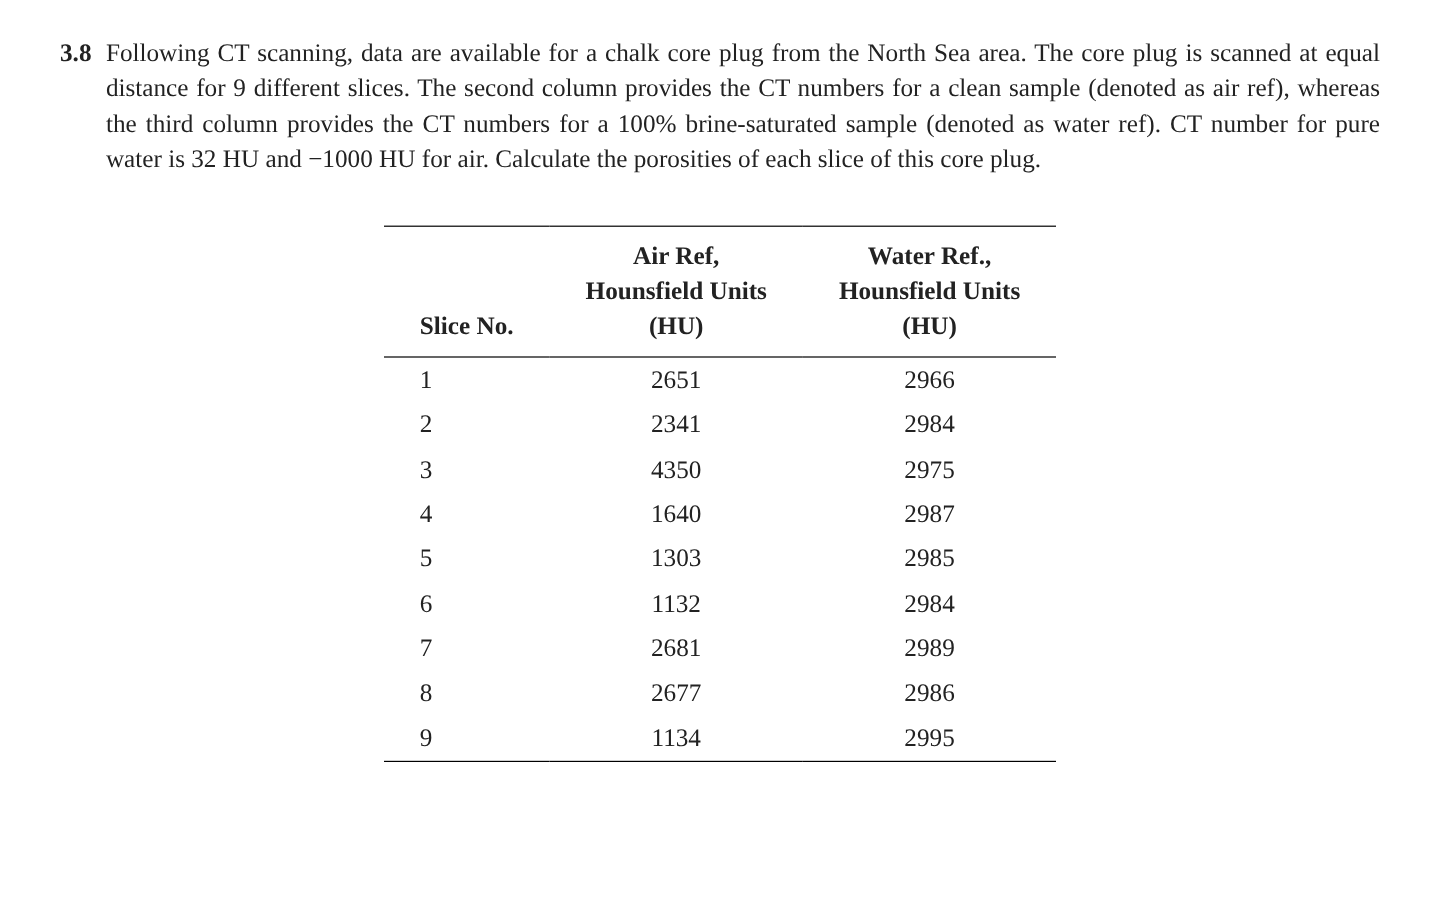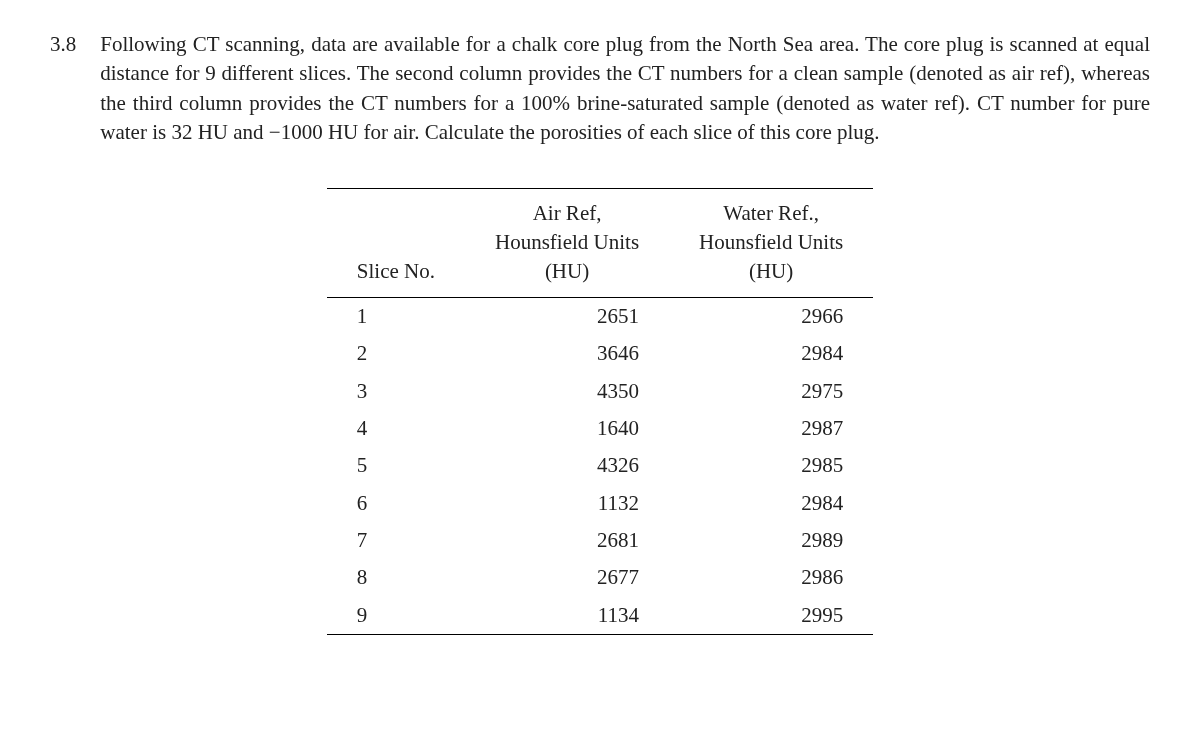--- a/index.html
+++ b/index.html
@@ -10,22 +10,22 @@
       margin: 0;
       padding: 30px 50px;
       line-height: 1.4;
     }
     .problem {
       display: flex;
       align-items: flex-start;
       margin-bottom: 40px;
     }
     .problem-number {
-      font-weight: normal;
-      margin-right: 24px;
+      font-weight: bold;
+      margin-right: 12px;
       flex-shrink: 0;
     }
     .problem-text {
       flex: 1;
       text-align: justify;
     }
     .table-wrapper {
       display: flex;
       justify-content: center;
     }
@@ -34,31 +34,31 @@
       font-size: 21px;
     }
     thead tr {
       border-top: 1.5px solid #000;
       border-bottom: 1.5px solid #000;
     }
     tbody tr:last-child td {
       border-bottom: 1.5px solid #000;
     }
     th {
-      font-weight: normal;
+      font-weight: bold;
       padding: 10px 30px;
       text-align: center;
       vertical-align: bottom;
     }
     th:first-child {
       text-align: left;
     }
     td {
       padding: 4px 30px;
-      text-align: right;
+      text-align: center;
     }
     td:first-child {
       text-align: left;
     }
   </style>
 </head>
 <body>
 
 <div class="problem">
   <span class="problem-number">3.8</span>
@@ -85,36 +85,36 @@
       </tr>
     </thead>
     <tbody id="table-body">
     <tr>
           <td>1</td>
           <td>2651</td>
           <td>2966</td>
         </tr>
         <tr>
           <td>2</td>
-          <td>3646</td>
+          <td>2341</td>
           <td>2984</td>
         </tr>
         <tr>
           <td>3</td>
           <td>4350</td>
           <td>2975</td>
         </tr>
         <tr>
           <td>4</td>
           <td>1640</td>
           <td>2987</td>
         </tr>
         <tr>
           <td>5</td>
-          <td>4326</td>
+          <td>1303</td>
           <td>2985</td>
         </tr>
         <tr>
           <td>6</td>
           <td>1132</td>
           <td>2984</td>
         </tr>
         <tr>
           <td>7</td>
           <td>2681</td>

